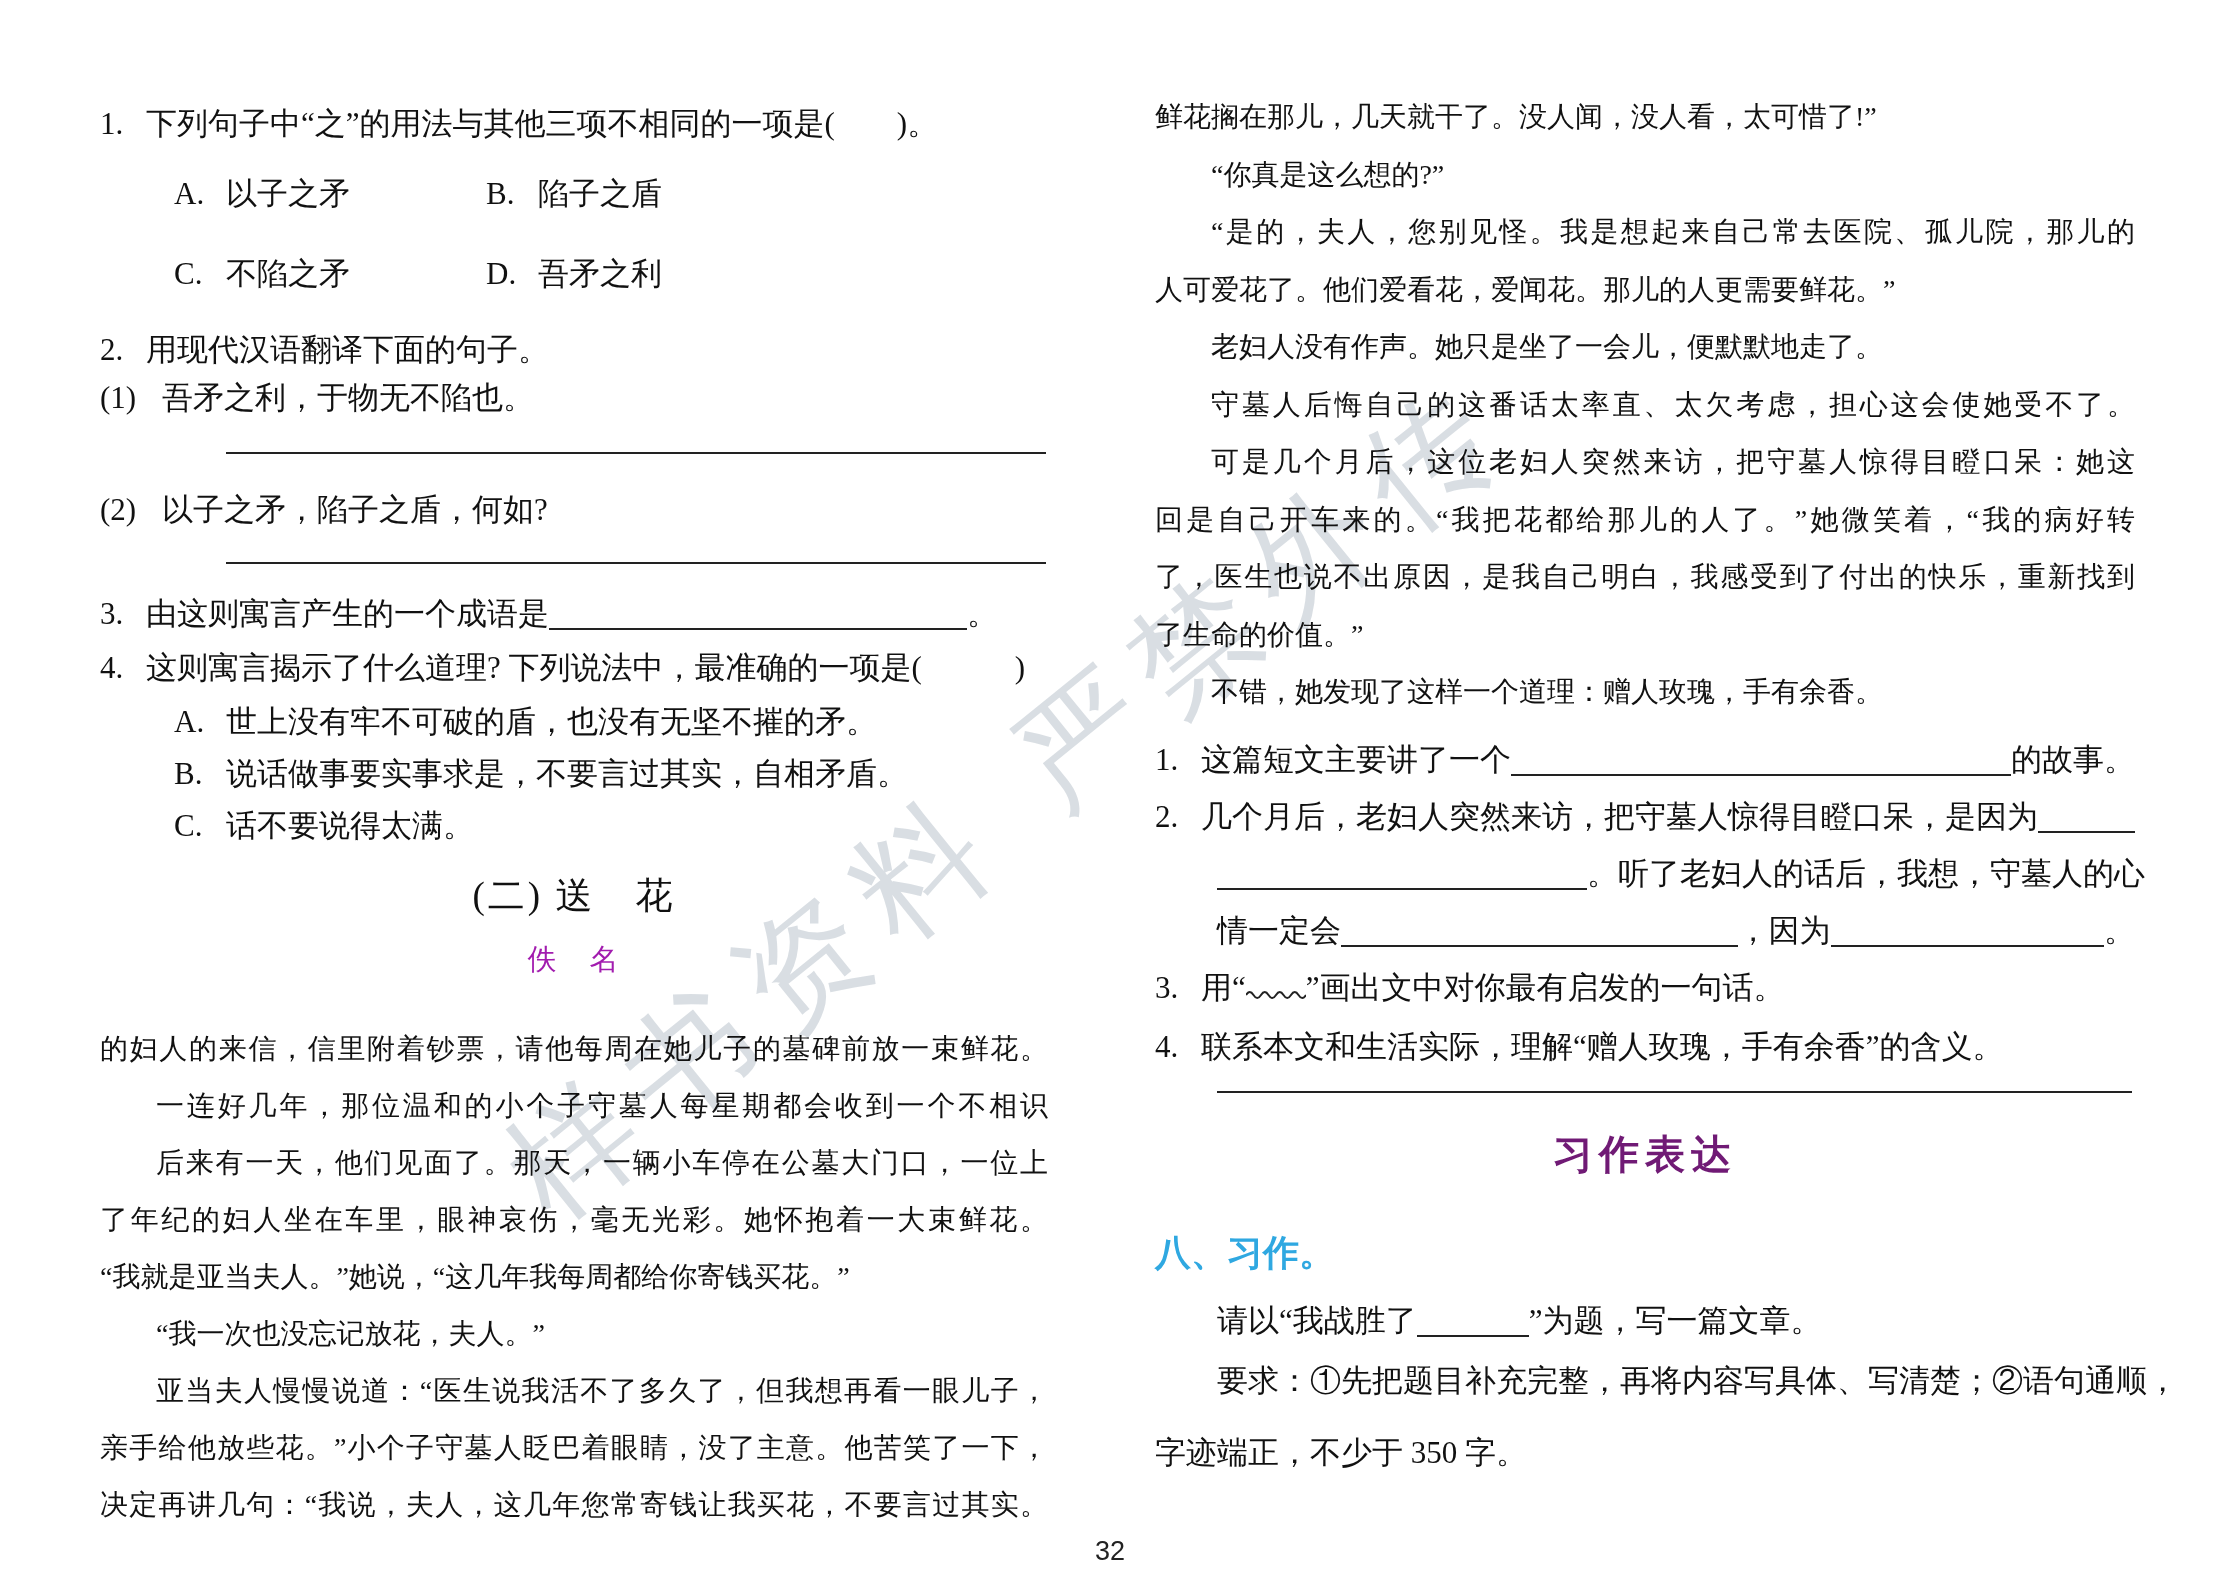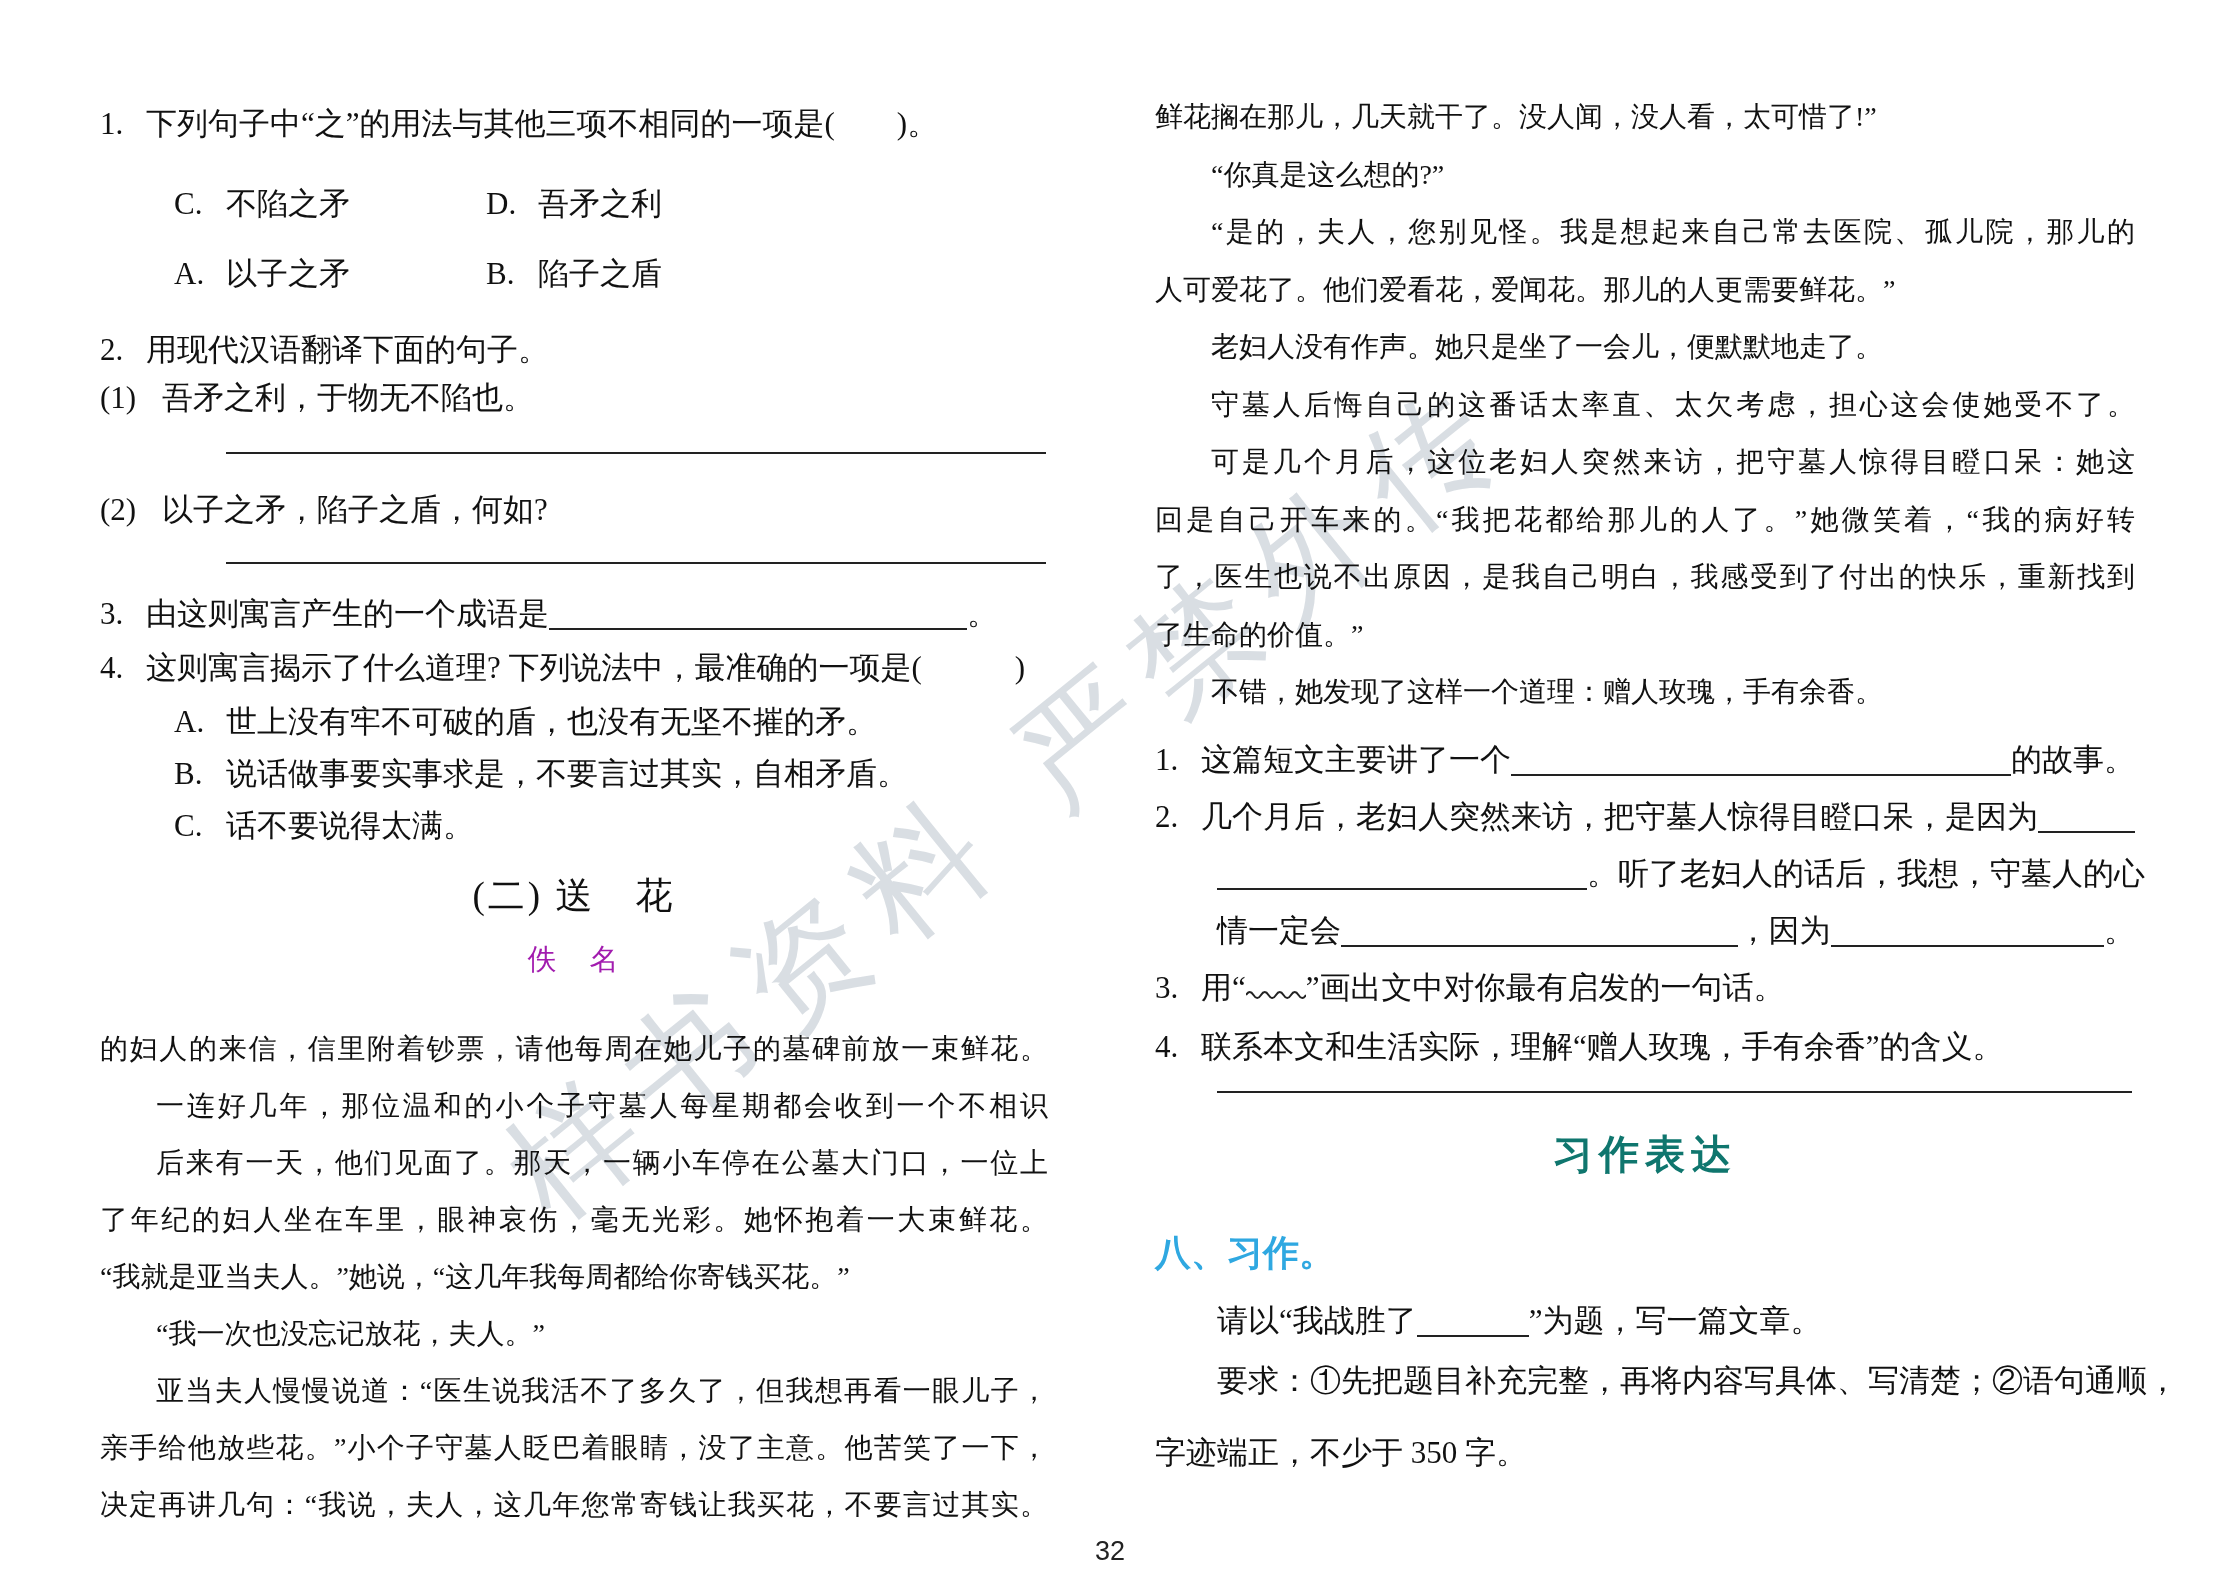--- a/index.html
+++ b/index.html
@@ -70,34 +70,34 @@
 <div class="page">
 
   <div class="watermark">样书资料 严禁外传</div>
 
   <div class="col col-left">
 
     <div class="q">
       <span class="num">1.</span><span>下列句子中“之”的用法与其他三项不相同的一项是(　　)。</span>
     </div>
 
+    <div class="optrow mt30">
+      <div class="opt">
+        <span class="optlab">A.</span><span>以子之矛</span>
+      </div>
+      <div class="opt">
+        <span class="optlab">B.</span><span>陷子之盾</span>
+      </div>
+    </div>
     <div class="optrow mt40">
       <div class="opt">
         <span class="optlab">C.</span><span>不陷之矛</span>
       </div>
       <div class="opt">
         <span class="optlab">D.</span><span>吾矛之利</span>
-      </div>
-    </div>
-    <div class="optrow mt30">
-      <div class="opt">
-        <span class="optlab">A.</span><span>以子之矛</span>
-      </div>
-      <div class="opt">
-        <span class="optlab">B.</span><span>陷子之盾</span>
       </div>
     </div>
 
     <div class="q mt36">
       <span class="num">2.</span><span>用现代汉语翻译下面的句子。</span>
     </div>
     <div class="q mt8">
       <span class="subnum">(1)</span><span>吾矛之利，于物无不陷也。</span>
     </div>
     <div class="ansline mt34"></div>
@@ -183,21 +183,21 @@
             <path d="M0 9 Q3.75 3 7.5 9 T15 9 T22.5 9 T30 9 T37.5 9 T45 9 T52.5 9 T60 9" fill="none" stroke="#222" stroke-width="2"></path>
           </svg></span><span>”画出文中对你最有启发的一句话。</span>
     </div>
 
     <div class="rq">
       <span class="num">4.</span><span>联系本文和生活实际，理解“赠人玫瑰，手有余香”的含义。</span>
     </div>
 
     <div class="rans"></div>
 
-    <div class="sec-head" style="color: #0f766e;">习作表达</div>
+    <div class="sec-head" style="color: #701a75;">习作表达</div>
     <div class="q8" style="color: rgb(47, 168, 225);">八、习作。</div>
 
     <div class="wline first">
       <span>请以“我战胜了</span><span class="blank bl-title"></span><span>”为题，写一篇文章。</span>
     </div>
     <div class="wline req">要求：①先把题目补充完整，再将内容写具体、写清楚；②语句通顺，</div>
     <div class="wline req2">字迹端正，不少于 350 字。</div>
   </div>
 
   <div class="pagenum">32</div>

